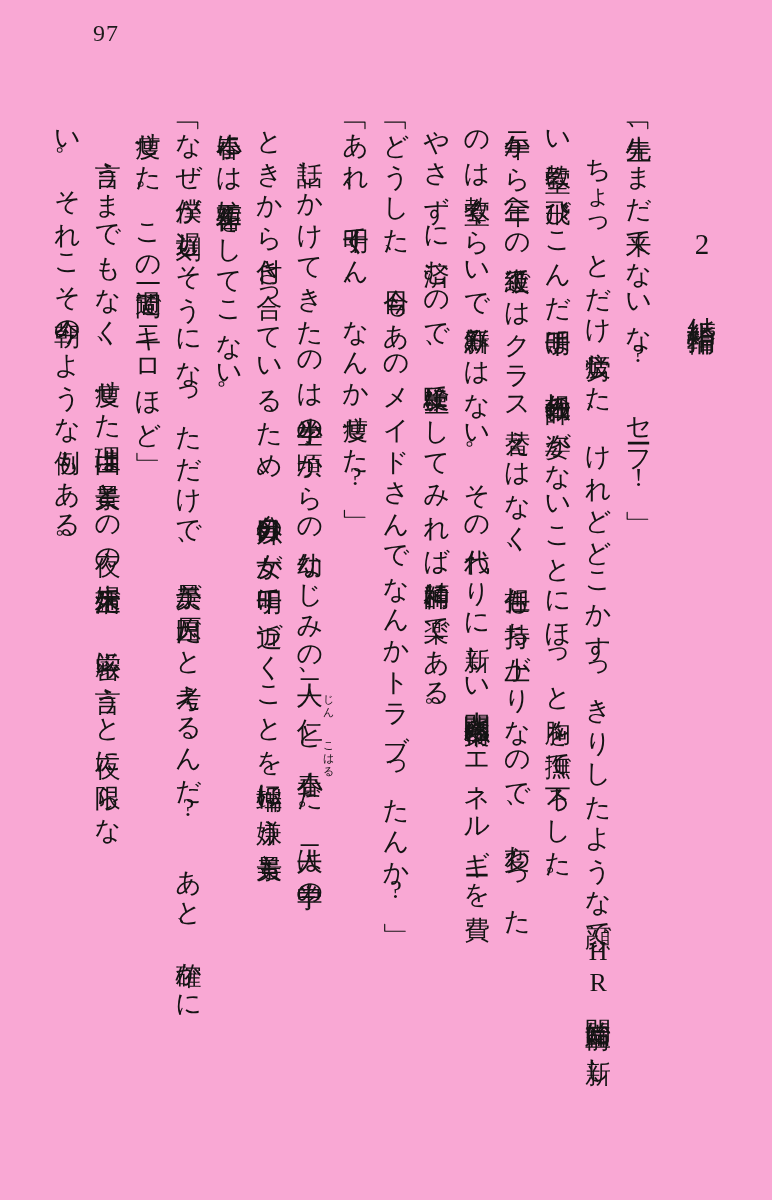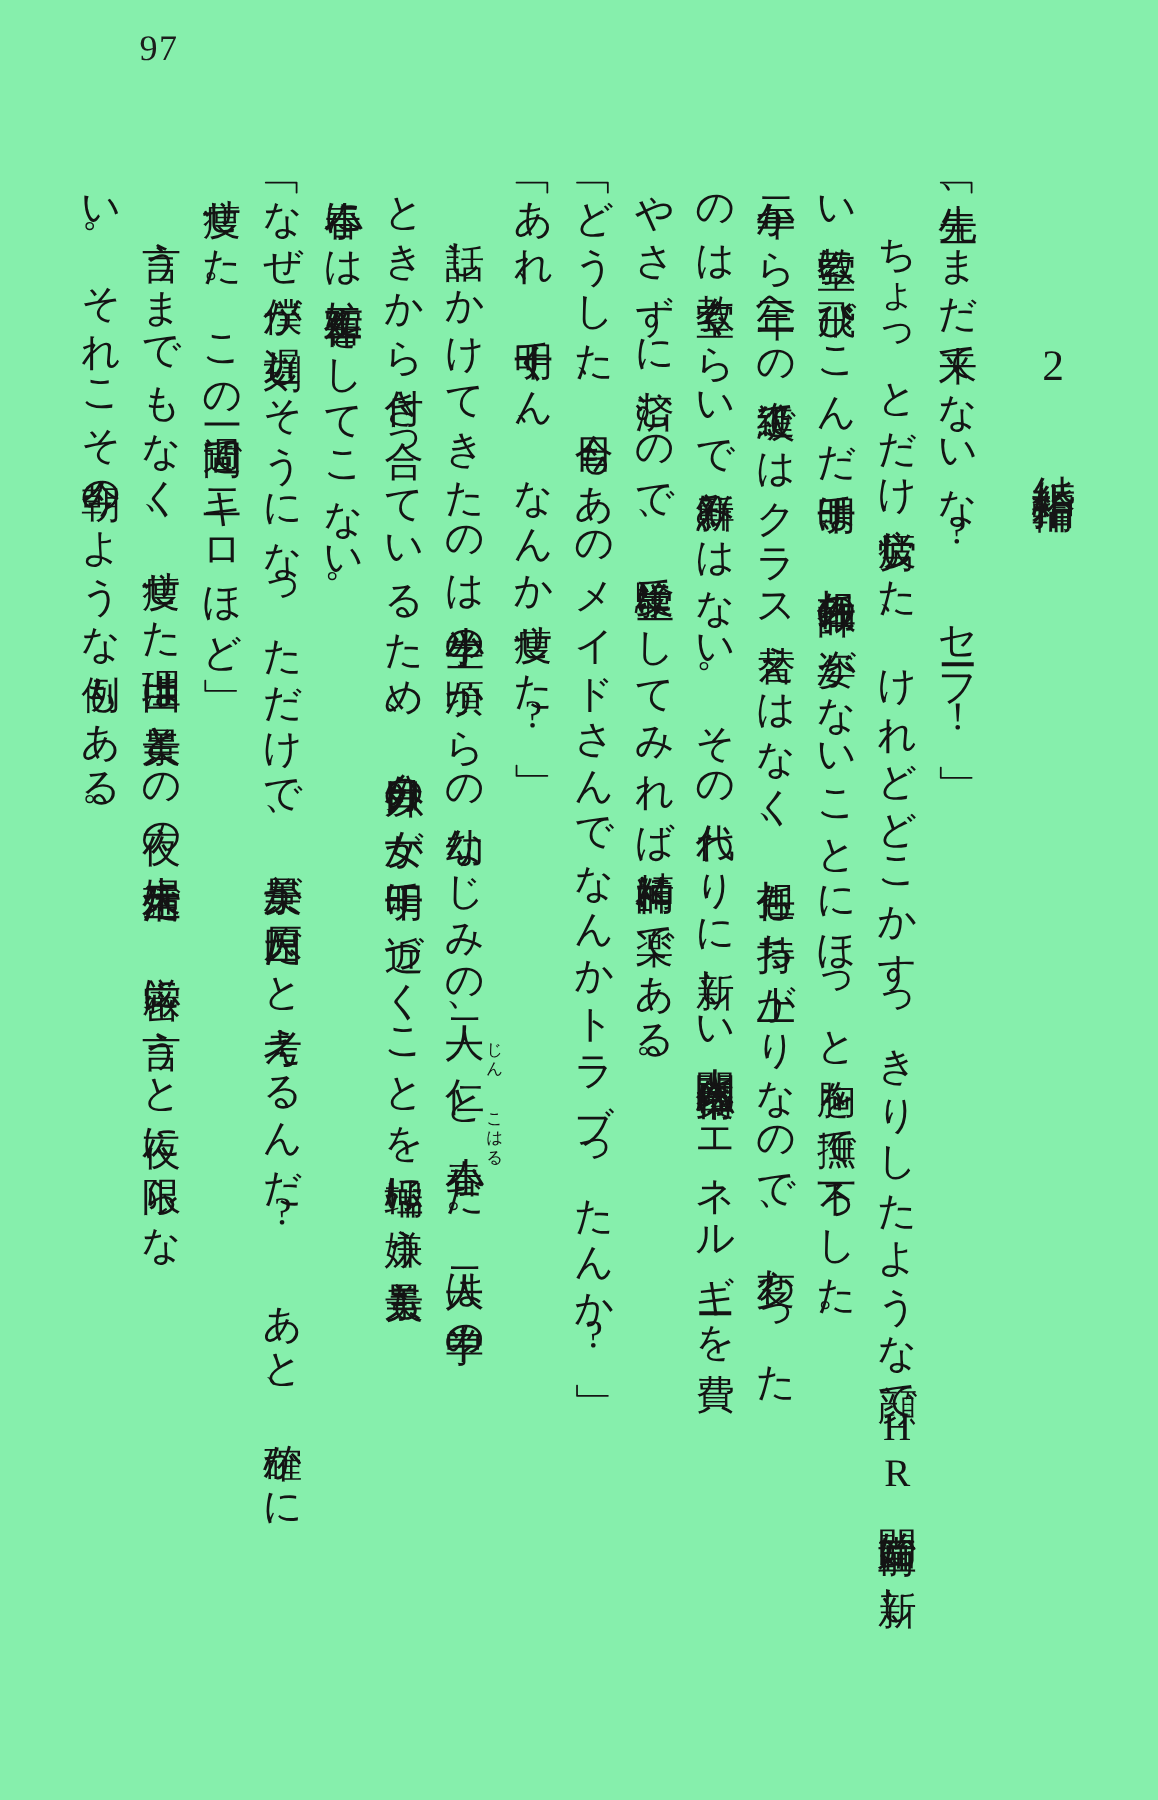--- a/index.html
+++ b/index.html
@@ -5,21 +5,21 @@
   html, body {
     margin: 0;
     padding: 0;
     background: #e8e8e8;
   }
   .book-page {
     position: relative;
     width: 772px;
     height: 1200px;
     margin: 0 auto;
-    background: #86efac;
+    background: #f9a8d4;
     color: #141414;
     font-family: "Liberation Serif", "DejaVu Serif", serif;
     overflow: hidden;
   }
   .page-number {
     position: absolute;
     top: 20px;
     left: 93px;
     font-size: 24px;
     letter-spacing: 1px;

